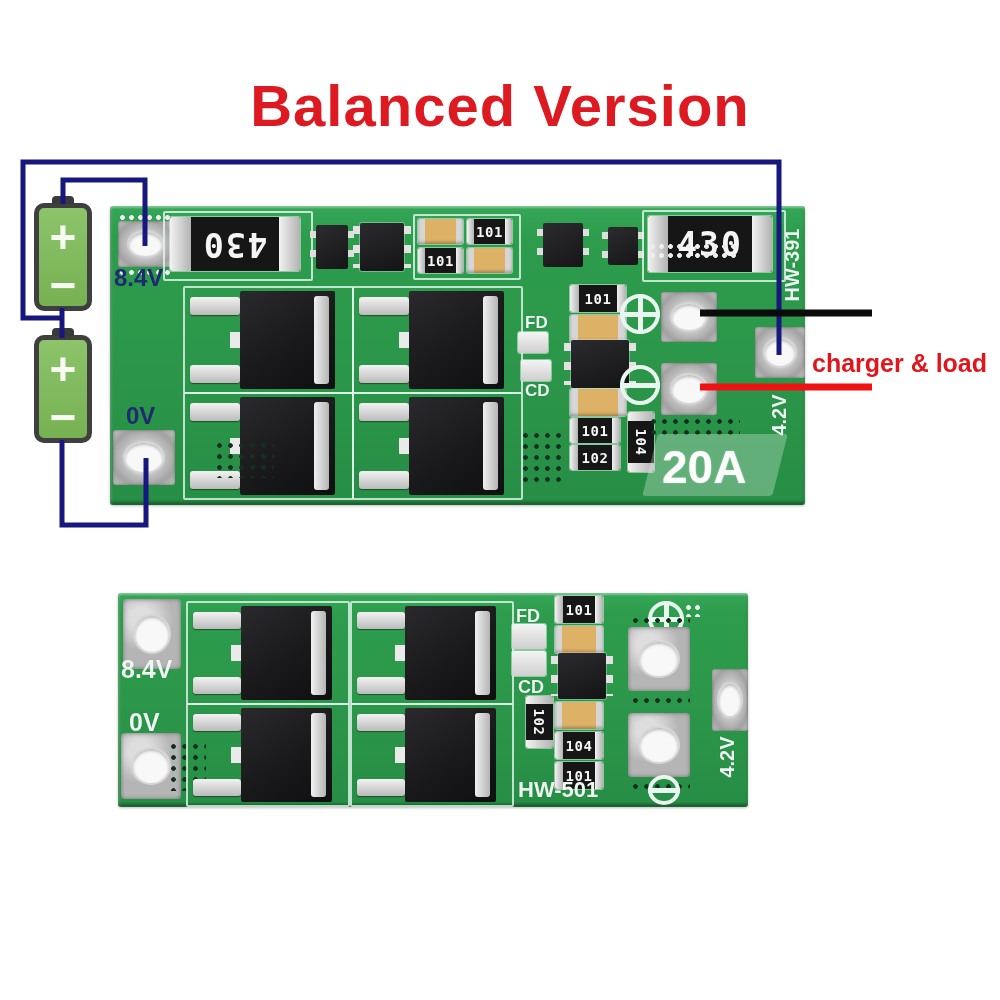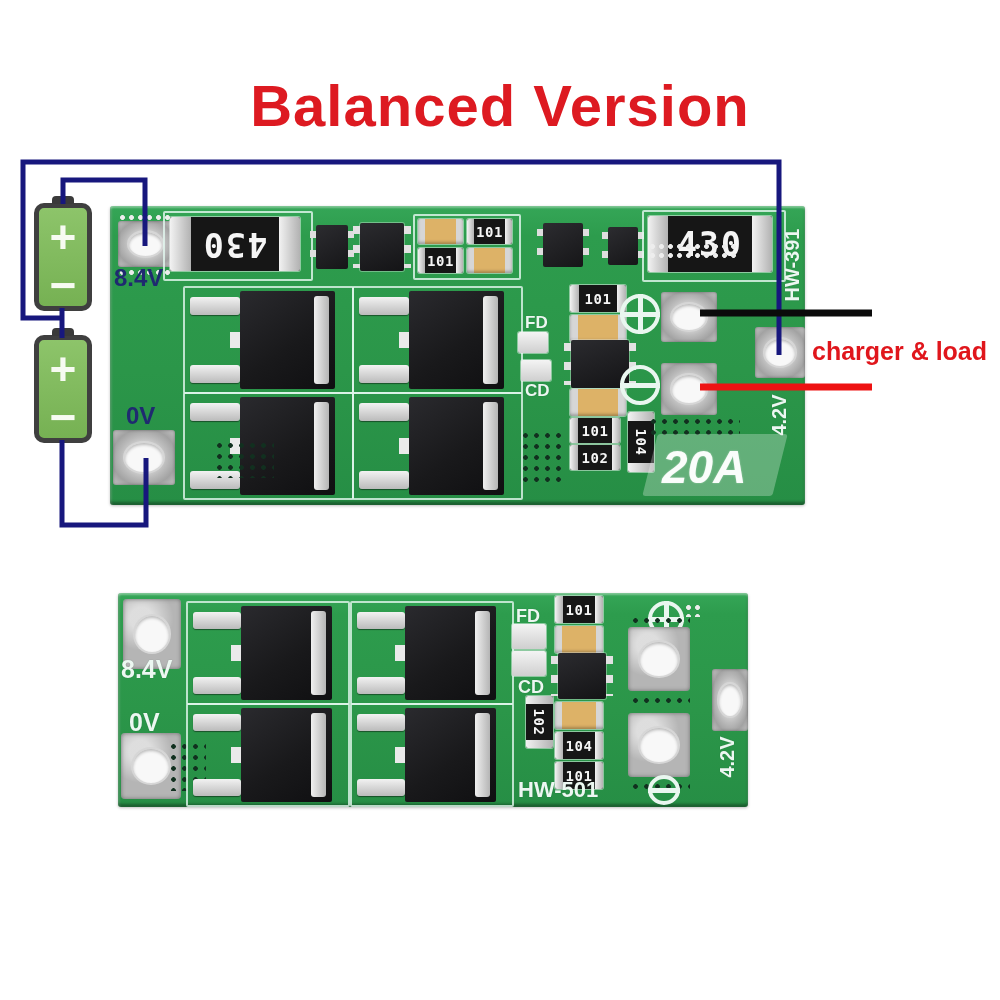--- a/index.html
+++ b/index.html
@@ -71,21 +71,21 @@
   .dots{position:absolute;background-image:radial-gradient(circle,#11301f 2px,rgba(0,0,0,0) 2.6px);
        background-size:11px 11px;background-position:2px 2px;}
   .wdots{position:absolute;background-image:radial-gradient(circle,#ededed 2.1px,rgba(0,0,0,0) 2.7px);
        background-size:9px 9px;}
 
   .silk{position:absolute;color:#ecf7f1;font-weight:bold;text-shadow:0 0 1px rgba(10,50,30,.35);}
   .navy{position:absolute;color:#1f2a70;font-weight:bold;}
   .vrot{transform:rotate(-90deg);text-align:center;white-space:nowrap;}
 
   .streak{position:absolute;background:rgba(255,255,255,.28);transform:skewX(-14deg);border-radius:3px;}
-  .rating{position:absolute;color:rgba(255,255,255,.95);font-style:italic;font-weight:bold;
+  .rating{position:absolute;color:rgba(255,255,255,.95);font-weight:bold;
           text-shadow:0 0 2px rgba(255,255,255,.4);}
 
   .bat{position:absolute;width:58px;height:108px;border:5px solid #3f3f3f;border-radius:10px;
        background:linear-gradient(180deg,#8dc46a,#76b153);box-sizing:border-box;}
   .bat .nub{position:absolute;top:-12px;left:50%;transform:translateX(-50%);width:22px;height:8px;
        background:#3a3a3a;border-radius:4px 4px 0 0;}
   .bat .p{position:absolute;top:2px;left:0;right:0;text-align:center;font-weight:bold;font-size:46px;color:#f7fbf2;}
   .bat .m{position:absolute;bottom:-6px;left:0;right:0;text-align:center;font-weight:bold;font-size:46px;color:#f7fbf2;}
 
   .ann{position:absolute;color:#e0161c;font-weight:bold;font-size:25px;line-height:29px;white-space:nowrap;}
@@ -224,21 +224,21 @@
 
   <svg class="overlay" width="1000" height="1000" viewBox="0 0 1000 1000">
     <polyline points="63,204 63,180 145,180 145,246" fill="none" stroke="#17177d" stroke-width="5"></polyline>
     <polyline points="62,308 62,338" fill="none" stroke="#17177d" stroke-width="5"></polyline>
     <polyline points="62,318 23,318 23,162 779,162 779,355" fill="none" stroke="#17177d" stroke-width="5"></polyline>
     <polyline points="62,440 62,525 146,525 146,458" fill="none" stroke="#17177d" stroke-width="5"></polyline>
     <line x1="700" y1="313" x2="872" y2="313" stroke="#0b0b0b" stroke-width="7"></line>
     <line x1="700" y1="387" x2="872" y2="387" stroke="#ee1212" stroke-width="7"></line>
   </svg>
 
-  <div class="ann" style="left:812px;top:337px;z-index:40;text-align:right;">charger &amp; load</div>
+  <div class="ann" style="left:812px;top:349px;z-index:40;text-align:right;">charger &amp; load</div>
 
   <div class="board" style="left:118px;top:593px;width:630px;height:214px;">
 
     <div class="padround" style="left:5px;top:6px;width:58px;height:70px;">
         <div class="hole"></div>
       </div>
     <div class="silk" style="left:3px;top:62px;font-size:25px;">8.4V</div>
     <div class="silk" style="left:11px;top:115px;font-size:25px;">0V</div>
     <div class="padround" style="left:3px;top:140px;width:60px;height:66px;">
         <div class="hole"></div>

